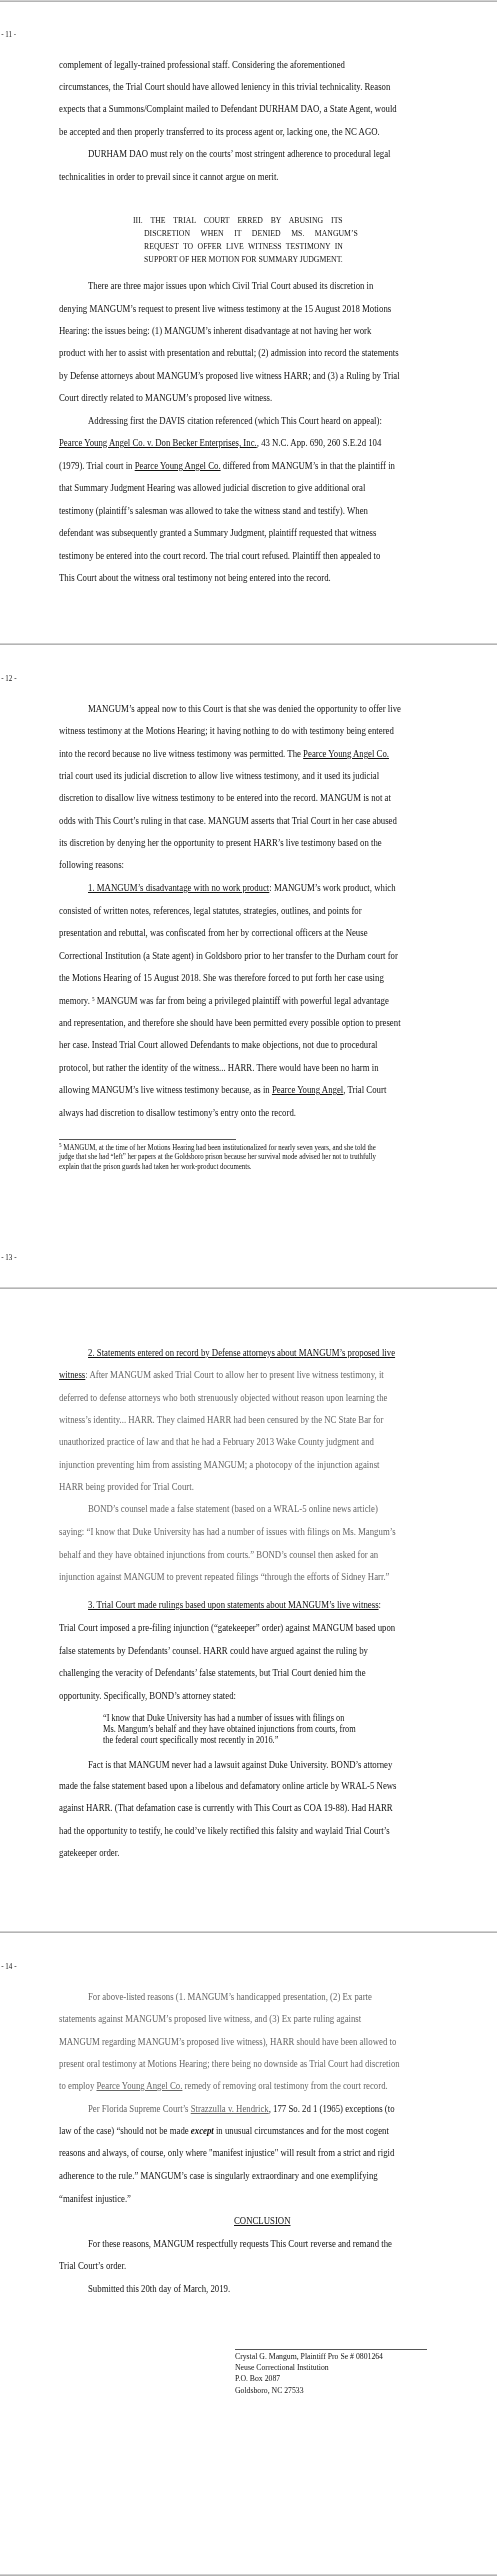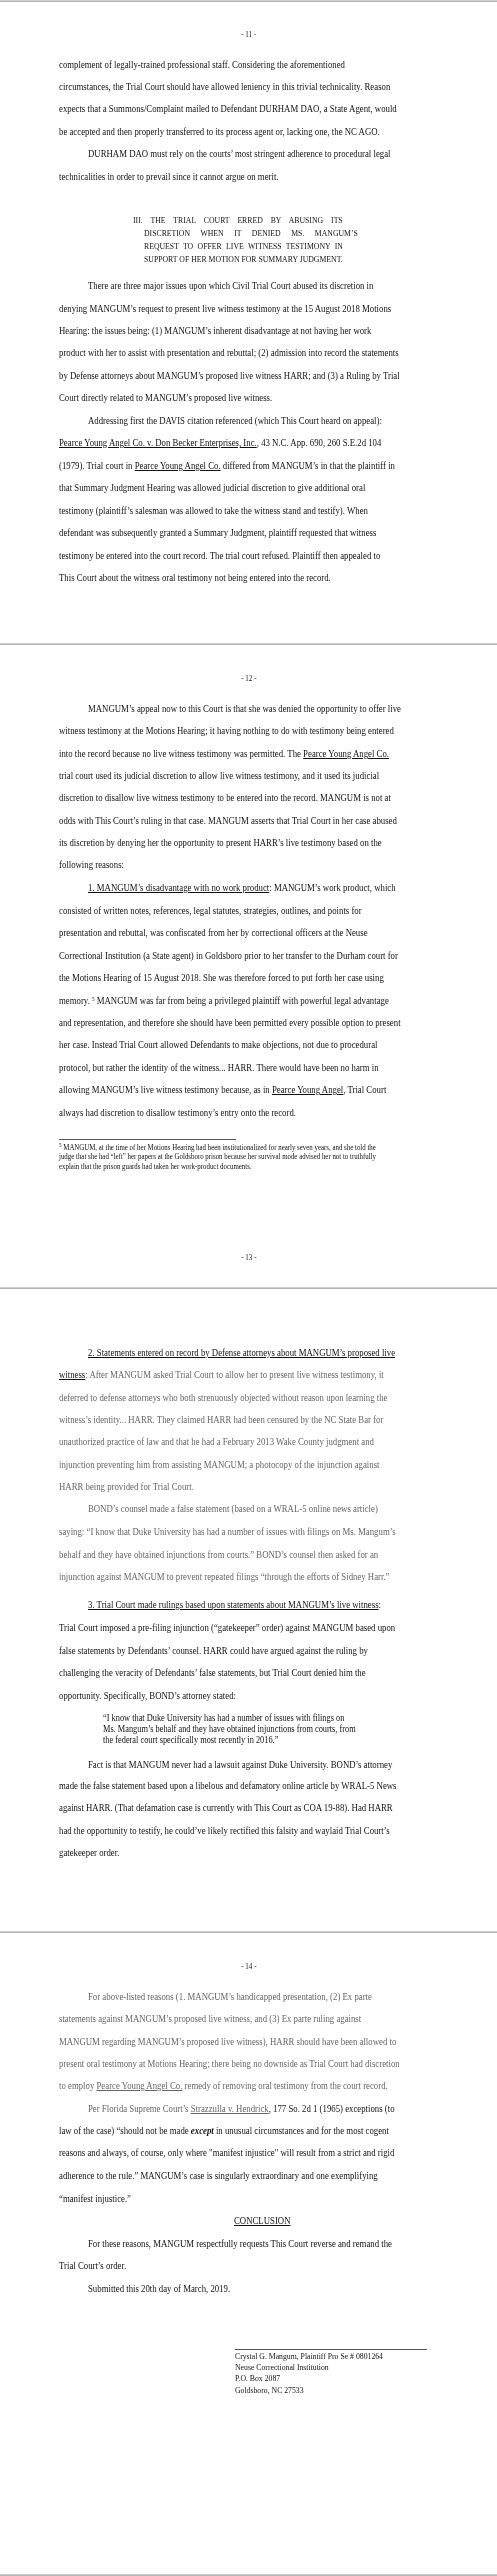--- a/index.html
+++ b/index.html
@@ -2,21 +2,21 @@
 <html style="font-size:9.4px"><head>
 <meta charset="utf-8">
 <style>
   html, body { margin: 0; padding: 0; background: #ffffff; }
   body { width: 498px; height: 2576px; position: relative; overflow: hidden;
          font-family: "Liberation Serif", "DejaVu Serif", serif; color: #111; }
   .sep { position: absolute; left: 0; width: 498px; height: 1.8px; background: #b4b4b4;
          border-top: 0.6px solid #d0d0d0; box-sizing: border-box; }
   .ln { position: absolute; white-space: nowrap; font-size: 10.2px; line-height: 11.7px;
         transform-origin: 0 50%; transform: scaleX(0.86); }
-  .pn { position: absolute; left: 0; width: 498px; text-align: center; font-size: 8.2px; }
+  .pn { position: absolute; left: 0; width: 498px; text-align: left; font-size: 8.2px; }
   .pn span { display: inline-block; transform: scaleX(0.86); }
   .gray { color: #666; }
   .u { text-decoration: underline; text-underline-offset: 1.2px; }
   .fn { font-size: 8px; line-height: 9.4px; }
   .hd { font-size: 9px; letter-spacing: 0px; }
   .sig { font-size: 9px; }
   i b, b i { font-style: italic; font-weight: bold; }
   sup { font-size: 5.9px; vertical-align: 3.5px; line-height: 0; }
   .rule { position: absolute; height: 0.6px; background: #555; }
 </style>

